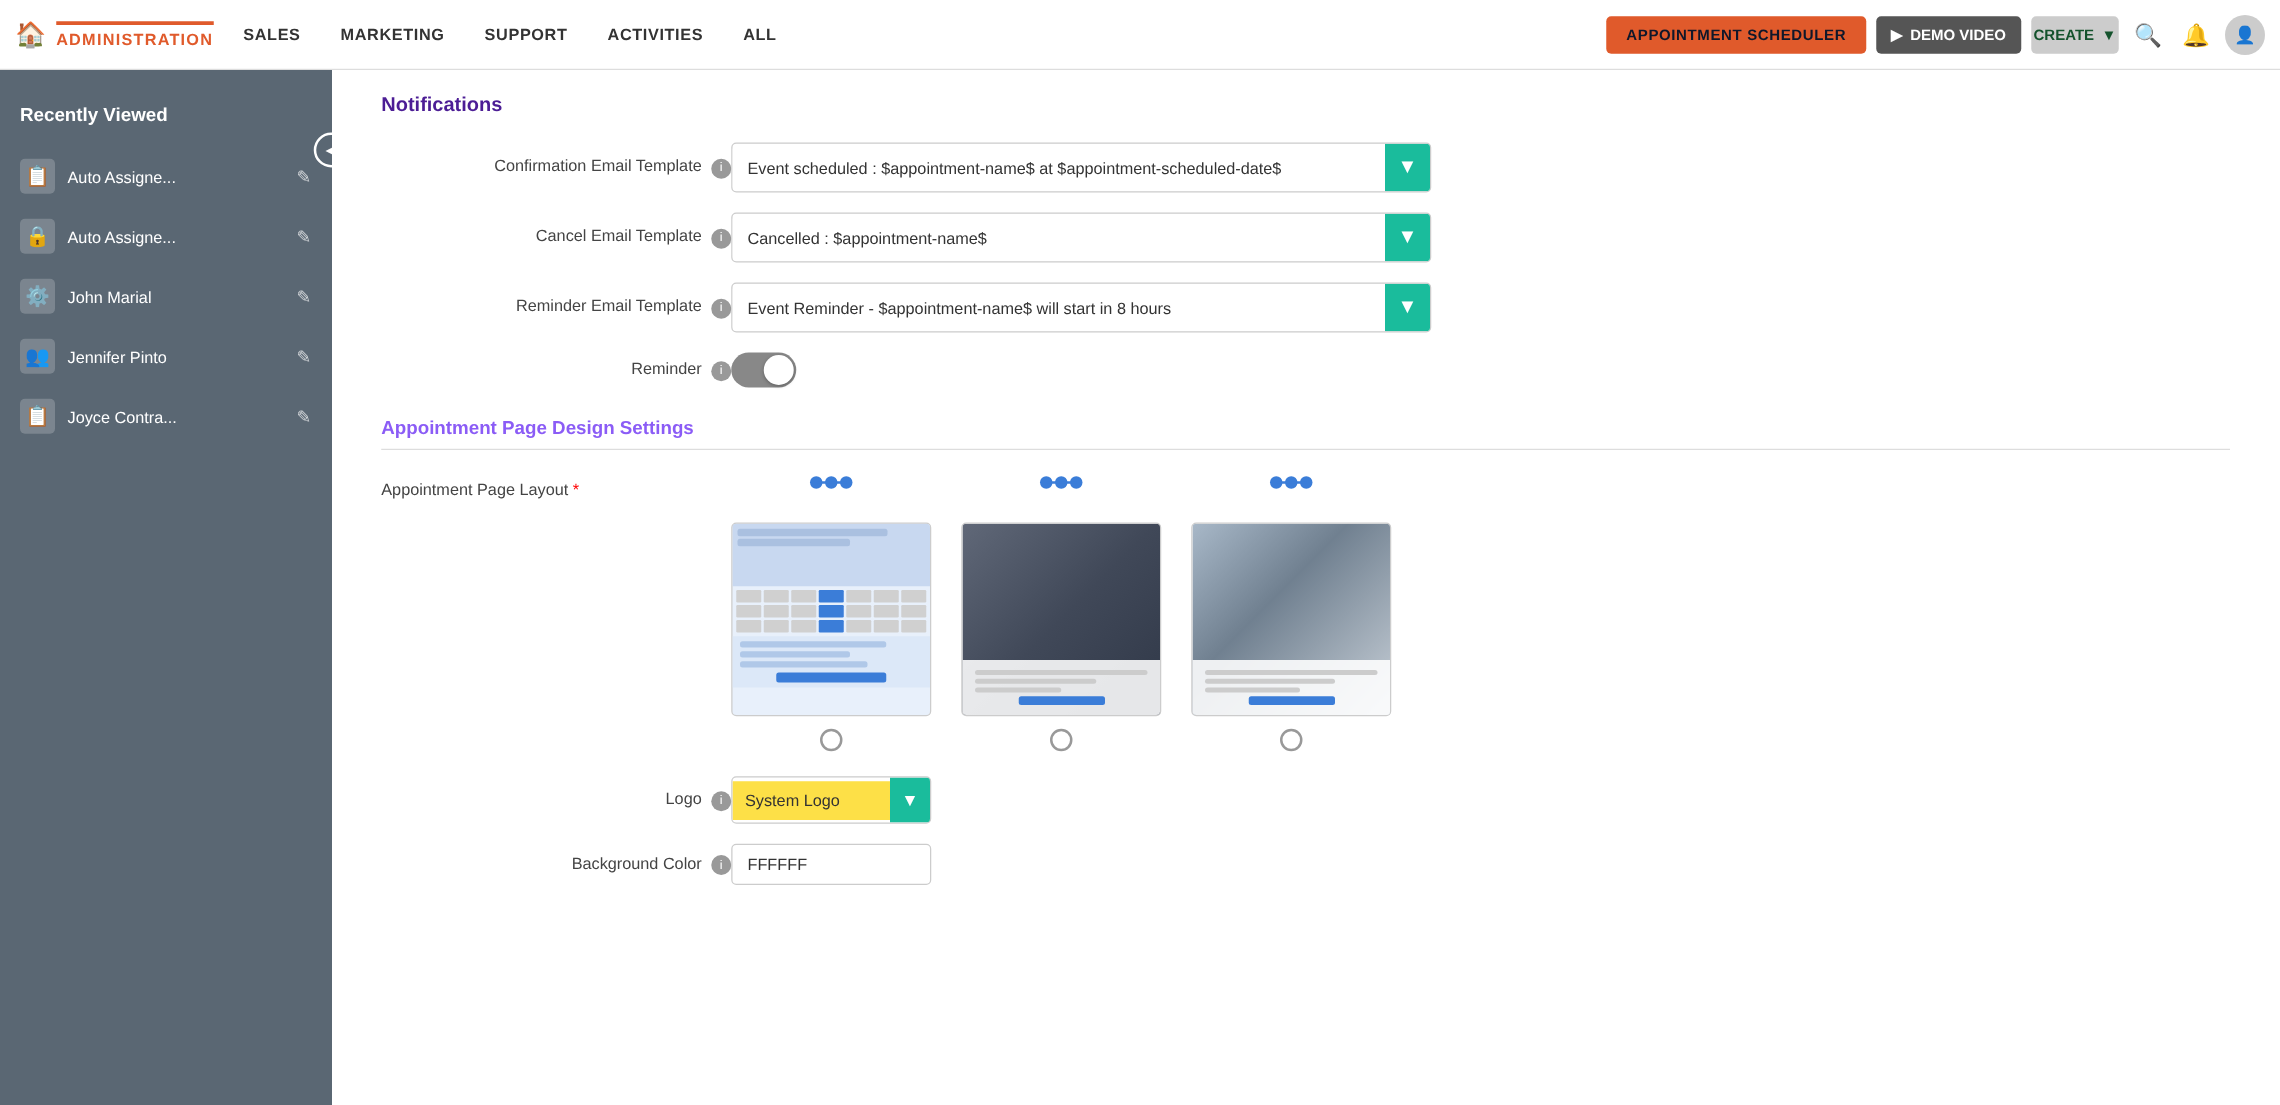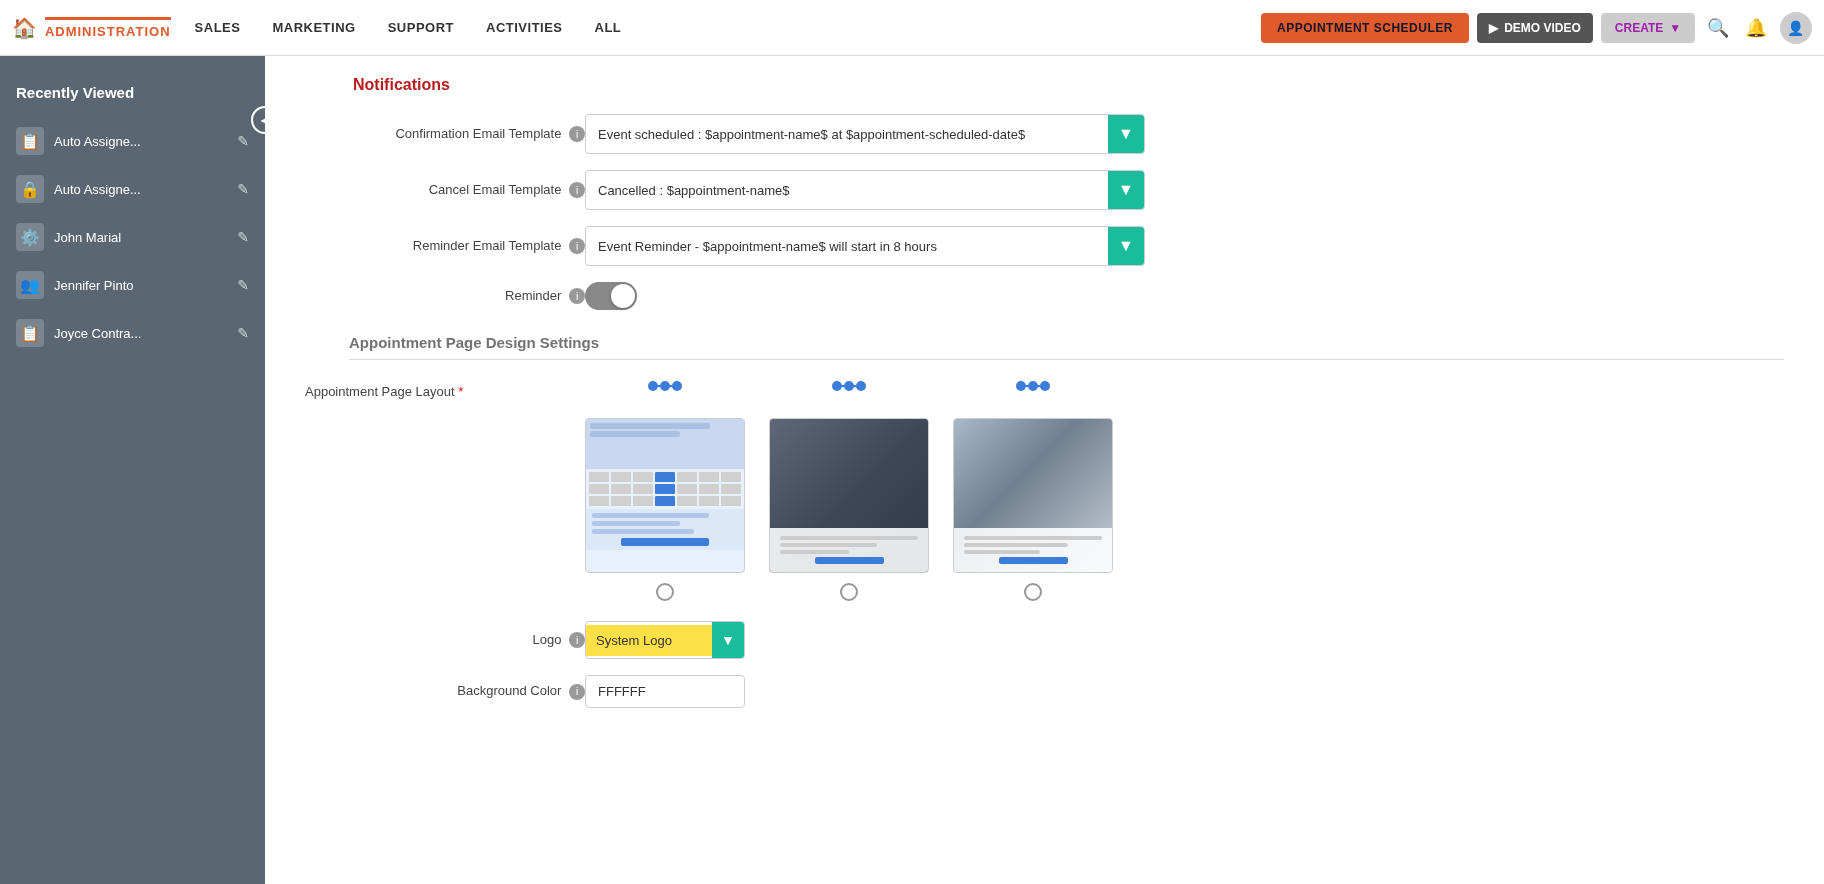--- a/index.html
+++ b/index.html
@@ -70,23 +70,23 @@
       font-size: 12px;
       font-weight: bold;
       border-radius: 4px;
       cursor: pointer;
       display: flex;
       align-items: center;
       gap: 6px;
     }
     .btn-create {
       background: #ccc;
-      color: #a21caf;
+      color: #14532d;
       border: none;
-      padding: 8px 14px;
+      padding: 8px 2px;
       font-size: 12px;
       font-weight: bold;
       border-radius: 4px;
       cursor: pointer;
       display: flex;
       align-items: center;
       gap: 6px;
     }
     .nav-icon {
       font-size: 18px;
@@ -252,25 +252,24 @@
       top: 2px;
       left: 26px;
       box-shadow: 0 1px 3px rgba(0,0,0,0.3);
       transition: left 0.2s;
     }
 
     
     .design-section-title {
       font-size: 15px;
       font-weight: bold;
-      color: #737373;
+      color: #8b5cf6;
       padding-bottom: 8px;
       border-bottom: 1px solid #ddd;
       margin-bottom: 20px;
-      margin-left: 44px;
     }
 
     .layout-row {
       display: flex;
       align-items: flex-start;
       margin-bottom: 20px;
     }
     .layout-label {
       width: 280px;
       flex-shrink: 0;
@@ -340,23 +339,22 @@
       padding: 8px 12px;
       width: 160px;
       font-size: 13px;
       color: #333;
     }
 
     
     .notifications-heading {
       font-size: 16px;
       font-weight: bold;
-      color: #b91c1c;
+      color: #4c1d95;
       margin-bottom: 20px;
-      margin-left: 48px;
     }
 
     
     .thumb-layout {
       width: 160px;
       height: 155px;
       border: 1px solid #ccc;
       border-radius: 4px;
       overflow: hidden;
       background: #e8f0fb;

